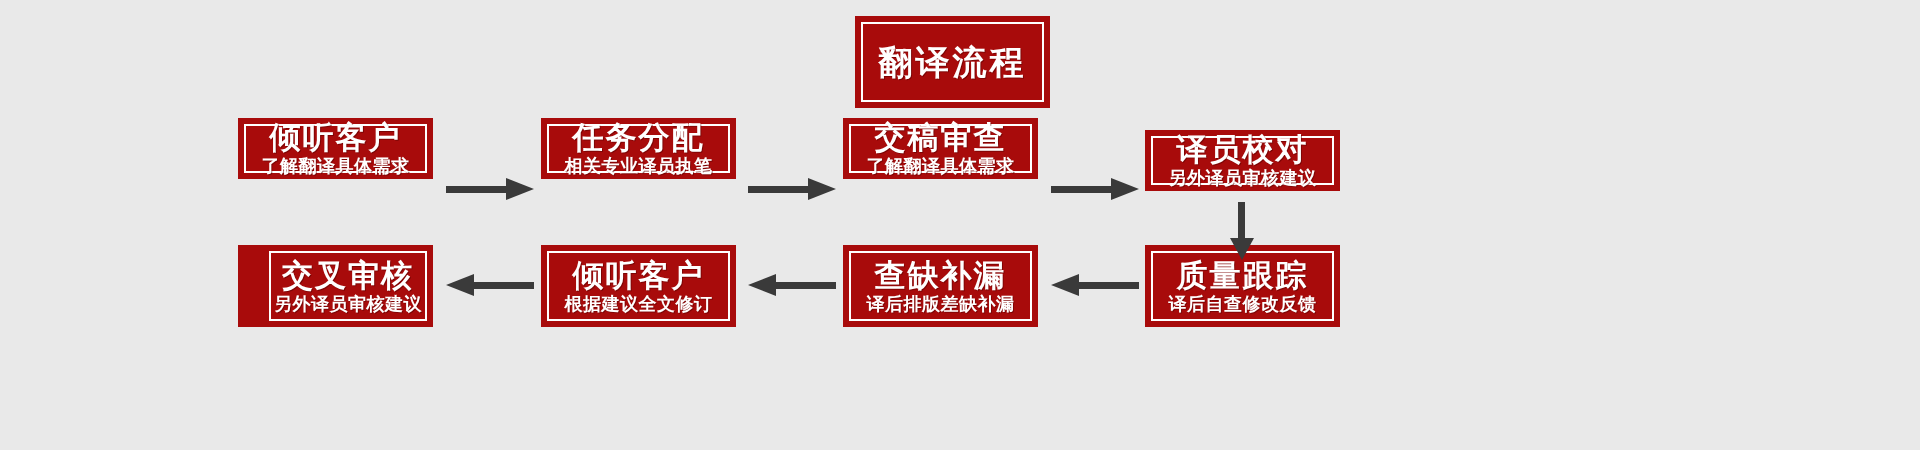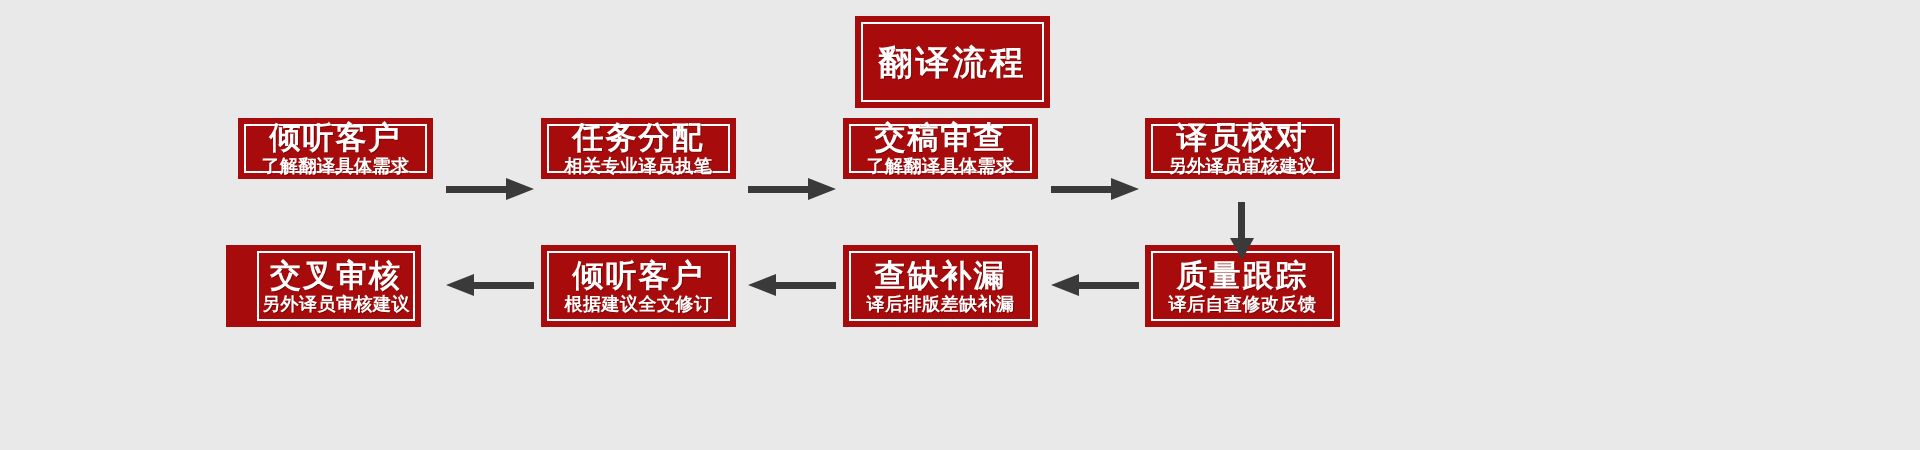--- a/index.html
+++ b/index.html
@@ -80,26 +80,26 @@
   
   .row1 { top: 118px; height: 61px; }
   
   .row2 { top: 245px; height: 82px; }
 
   .w1 { width: 195px; }
 
   #node-1 { left: 238px; }
   #node-2 { left: 541px; }
   #node-3 { left: 843px; }
-  #node-4 { left: 1145px; }
+  #node-4 { left: 1145px; margin-top: 12px; }
 
   #node-5 { left: 1145px; }
   #node-6 { left: 843px; }
   #node-7 { left: 541px; }
-  #node-8 { left: 226px; padding-left: 28px; }
+  #node-8 { left: 238px; padding-left: 28px; }
 
   
   .arrow {
     position: absolute;
   }
   .arrow svg { display: block; }
 
   .h-arrow { width: 88px; height: 26px; }
   .v-arrow { width: 26px; height: 58px; }
 

